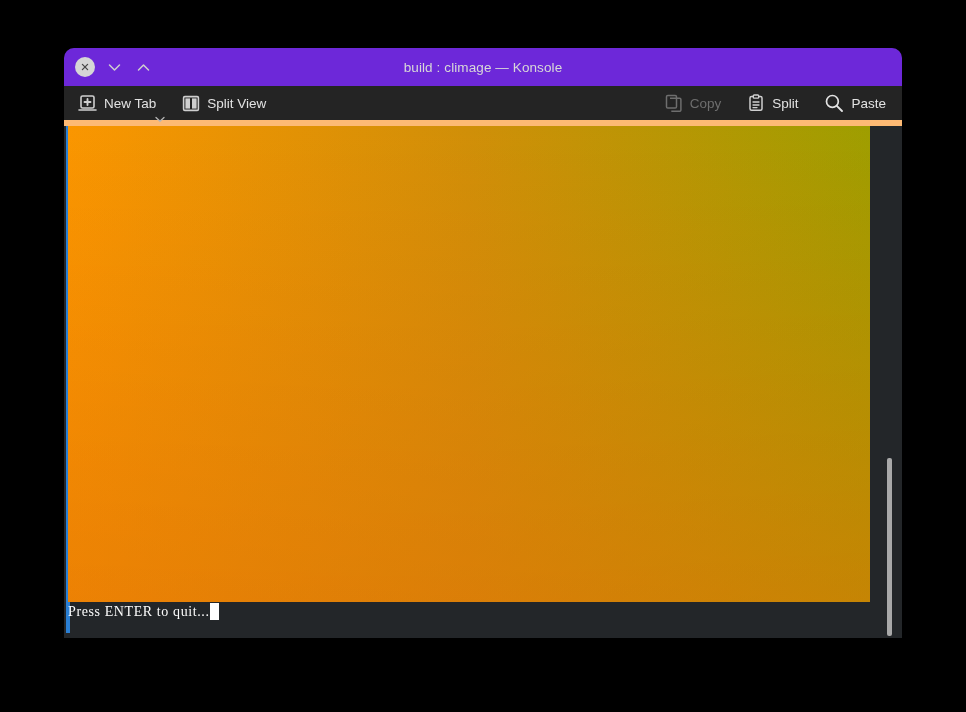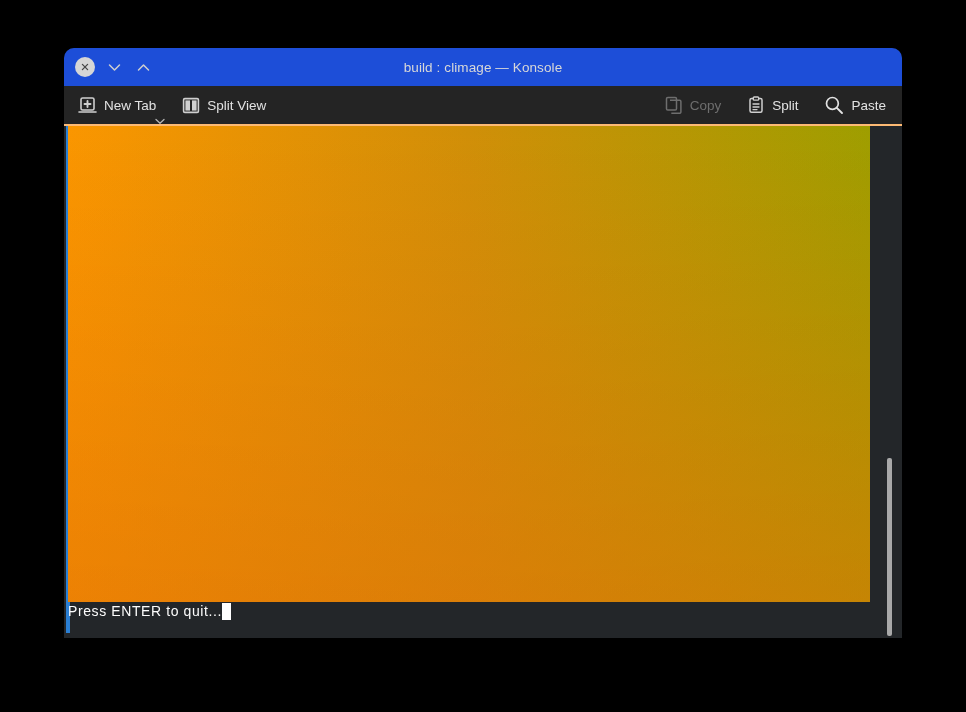--- a/index.html
+++ b/index.html
@@ -25,21 +25,21 @@
     background: #1d1d1d;
     border-radius: 10px 10px 0 0;
     overflow: hidden;
     box-shadow: 0 0 0 0 rgba(0,0,0,0);
   }
 
   
   .titlebar {
     position: relative;
     height: 38px;
-    background: #1d4ed8;
+    background: #6d28d9;
     display: flex;
     align-items: center;
   }
   .win-controls {
     display: flex;
     align-items: center;
     gap: 9px;
     padding-left: 11px;
   }
   .close-btn {
@@ -72,21 +72,21 @@
   }
 
   
   .toolbar {
     height: 40px;
     background: #242424;
     display: flex;
     align-items: center;
     padding: 0 14px 0 12px;
     box-sizing: border-box;
-    border-bottom: 2px solid #fdba74;
+    border-bottom: 6px solid #fdba74;
   }
   .tb-left { display: flex; align-items: center; gap: 12px; }
   .tb-right { display: flex; align-items: center; gap: 22px; margin-left: auto; }
   .tb-item {
     display: flex;
     align-items: center;
     gap: 7px;
     color: #e2e2e2;
     font-size: 13.5px;
     cursor: pointer;
@@ -126,21 +126,21 @@
     top: 0;
     width: 802px;
     height: 476px;
   }
   .term-text-row {
     position: absolute;
     left: 4px;
     top: 477px;
     display: flex;
     align-items: center;
-    font-family: Liberation Sans, sans-serif;
+    font-family: Liberation Serif, serif;
     font-size: 14px;
     line-height: 17px;
     color: #fcfcfc;
     white-space: pre;
     letter-spacing: 0.6px;
   }
   .term-cursor {
     display: inline-block;
     width: 9px;
     height: 17px;

